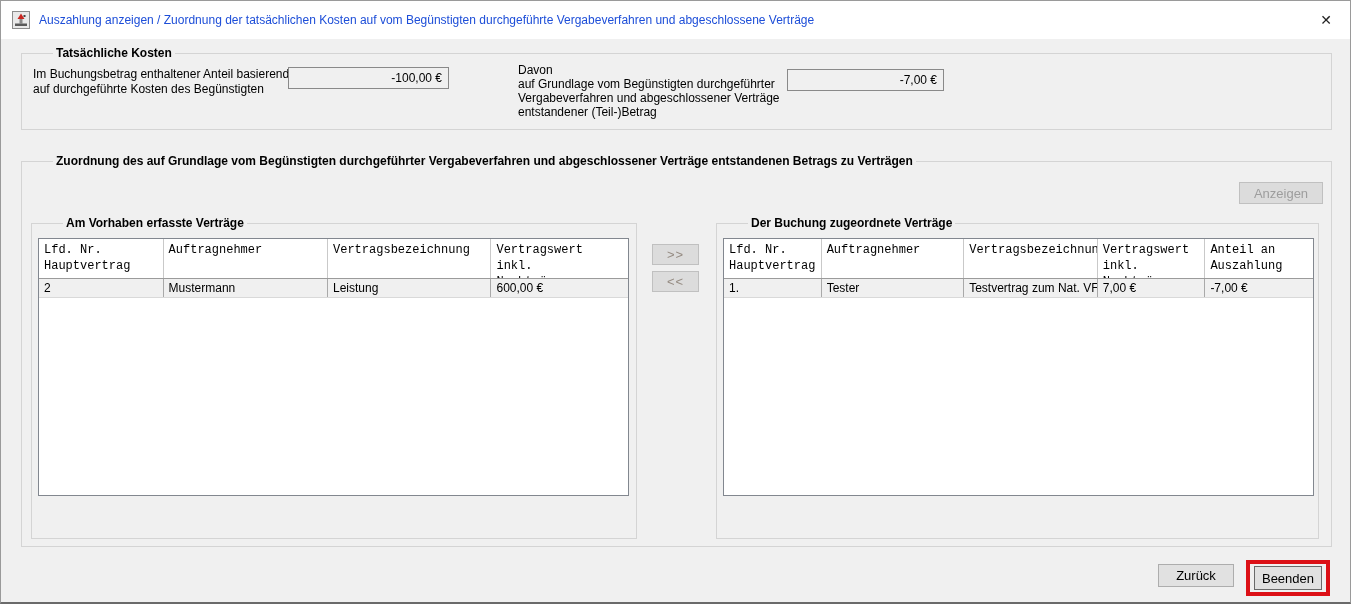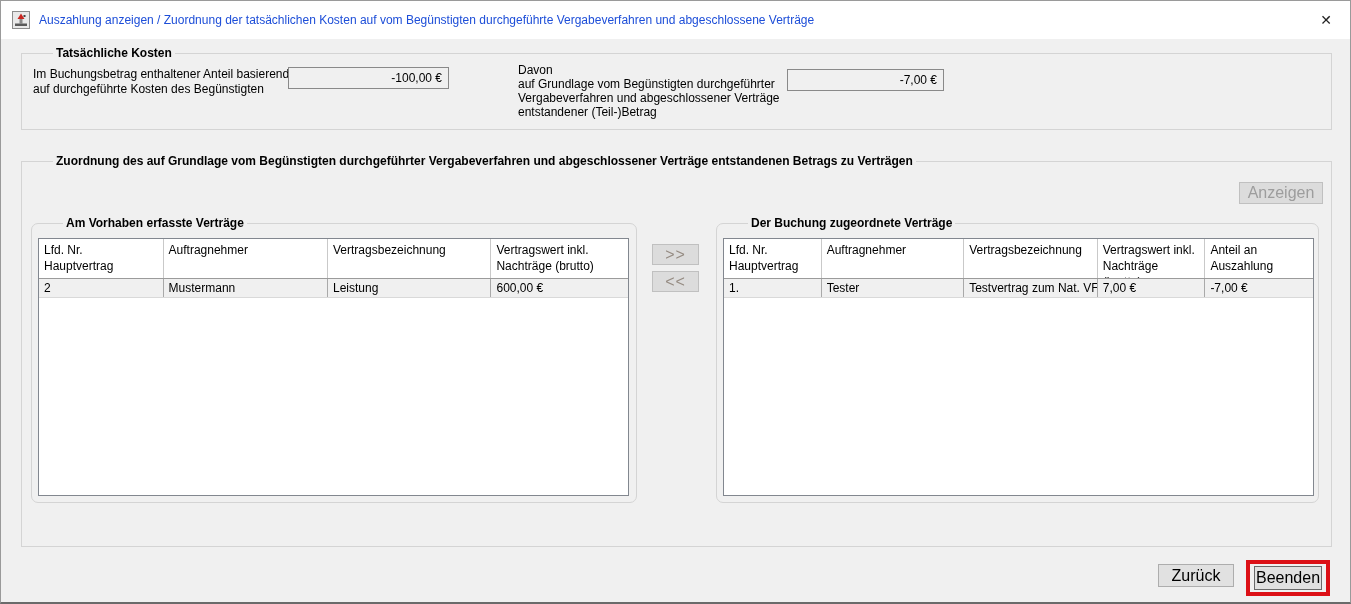--- a/index.html
+++ b/index.html
@@ -25,35 +25,35 @@
   .lbl-left  { position:absolute; left:11px; top:13px; line-height:15px; }
   .lbl-right { position:absolute; left:496px; top:9px; line-height:14px; }
   .field { position:absolute; height:22px; background:#f0f0f0; border:1px solid #898989;
            text-align:right; line-height:20px; padding:0 6px; }
   .f1 { left:266px; top:13px; width:161px; }
   .f2 { left:765px; top:15px; width:157px; }
 
   .g-assign { left:20px; top:160px; width:1311px; height:386px; }
 
   .btn { position:absolute; background:#e1e1e1; border:1px solid #adadad; color:#000;
-         font-family:"Liberation Sans", sans-serif; font-size:16px; padding:0; cursor:pointer; }
+         font-family:"Liberation Sans", sans-serif; font-size:13px; padding:0; cursor:pointer; }
   .btn:disabled { background:#dcdcdc; border-color:#c0c0c0; color:#9d9d9d; cursor:default; }
   .anzeigen { left:1217px; top:20px; width:84px; height:22px; }
   .mv { left:630px; width:47px; height:21px; letter-spacing:1px; }
   .mv:disabled { color:#958b82; }
   .mv1 { top:82px; }
   .mv2 { top:109px; }
 
-  .inner { height:280px; top:61px;border-radius:7px; }
+  .inner { height:316px; top:61px; }
   .g-avail { left:9px;  width:606px; }
   .g-assigned { left:694px; width:603px; }
 
   .tbl { position:absolute; left:6px; top:14px; width:591px; height:258px;
          background:#ffffff; border:1px solid #82878f; }
-  .thead { display:flex; height:40px; border-bottom:1px solid #9b9b9b; background:#ffffff; }
+  .thead { display:flex; height:40px; border-bottom:1px solid #9b9b9b; background:#ffffff;font-family:Liberation Mono, monospace; }
   .th { padding:3px 5px; border-right:1px solid #c9c9c9; line-height:16px;
         white-space:pre-line; overflow:hidden; }
   .th:last-child { border-right:none; }
   .trow { display:flex; height:19px; background:#f0f0f0; border-bottom:1px solid #d9d9d9; }
   .td { padding:1px 5px; border-right:1px solid #a9a9a9; line-height:16px;
         white-space:nowrap; overflow:hidden; }
   .td:last-child { border-right:none; }
   .num { }
 
   .tbl-left  .c0{width:125px} .tbl-left  .c1{width:165px}

